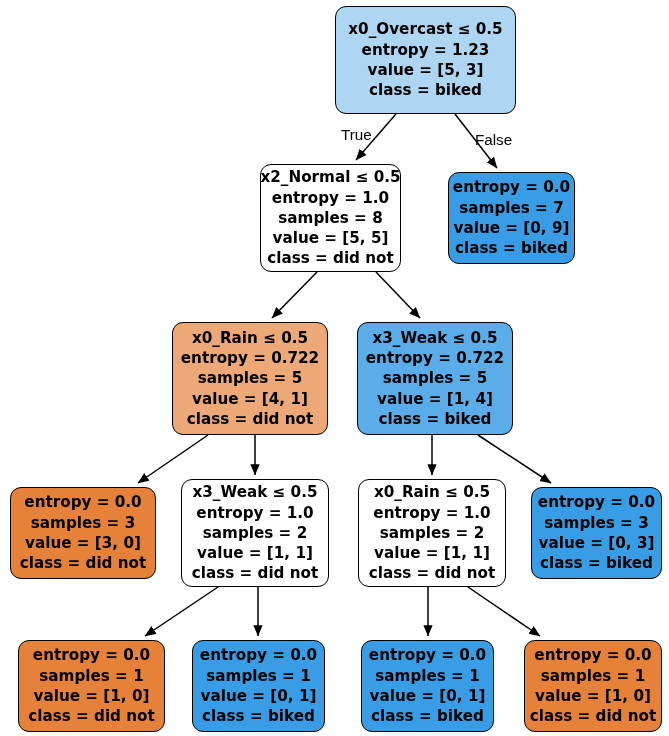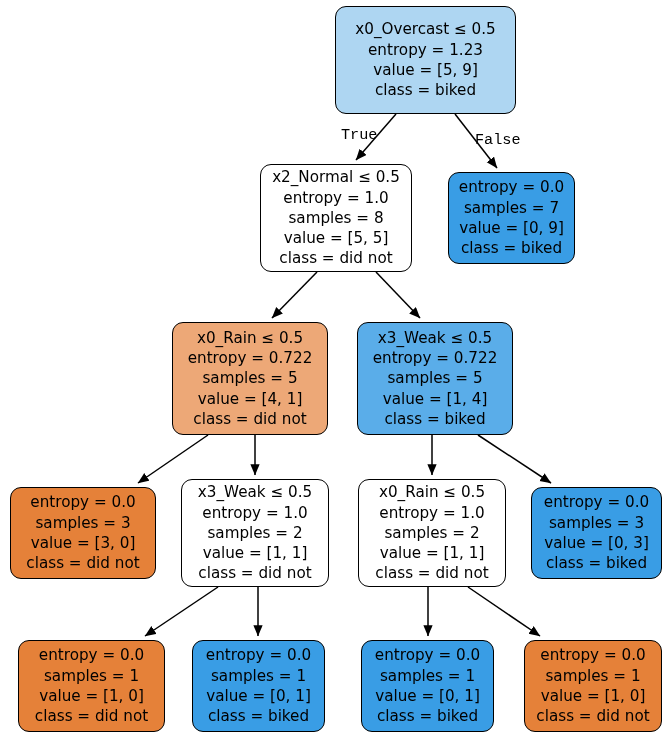--- a/index.html
+++ b/index.html
@@ -30,27 +30,28 @@
     border-radius: 11px;
     display: flex;
     flex-direction: column;
     align-items: center;
     justify-content: center;
     text-align: center;
     color: #000000;
     font-size: 15.2px;
     line-height: 1.335;
     white-space: nowrap;
+    font-weight: bold;
   }
   .node-line {
     display: block;
   }
   .edge-label {
     position: absolute;
-    font-family: Liberation Mono, monospace;
+    font-family: Liberation Sans, sans-serif;
     font-size: 15.2px;
     color: #000000;
     white-space: nowrap;
   }
 </style>
 </head>
 <body>
 
 <div id="tree-canvas">
 
@@ -73,24 +74,24 @@
         <line x1="258" y1="587" x2="258" y2="636" stroke="#000000" stroke-width="1.5" marker-end="url(#arrowhead)"></line>
         <line x1="428" y1="587" x2="428" y2="636" stroke="#000000" stroke-width="1.5" marker-end="url(#arrowhead)"></line>
         <line x1="468" y1="587" x2="540" y2="636" stroke="#000000" stroke-width="1.5" marker-end="url(#arrowhead)"></line>
       </g>
   </svg>
 
   <div id="node-layer">
       <div class="tree-node" style="left: 335px; top: 6px; width: 181px; height: 108px; background: rgb(174, 214, 242);">
         <span class="node-line">x0_Overcast ≤ 0.5</span>
         <span class="node-line">entropy = 1.23</span>
-        <span class="node-line">value = [5, 9]</span>
+        <span class="node-line">value = [5, 3]</span>
         <span class="node-line">class = biked</span>
       </div>
-      <div class="tree-node" style="left: 260px; top: 164px; width: 152px; height: 108px; background: rgb(255, 255, 255);">
+      <div class="tree-node" style="left: 260px; top: 164px; width: 141px; height: 108px; background: rgb(255, 255, 255);">
         <span class="node-line">x2_Normal ≤ 0.5</span>
         <span class="node-line">entropy = 1.0</span>
         <span class="node-line">samples = 8</span>
         <span class="node-line">value = [5, 5]</span>
         <span class="node-line">class = did not</span>
       </div>
       <div class="tree-node" style="left: 448px; top: 172px; width: 127px; height: 92px; background: rgb(57, 157, 229);">
         <span class="node-line">entropy = 0.0</span>
         <span class="node-line">samples = 7</span>
         <span class="node-line">value = [0, 9]</span>

